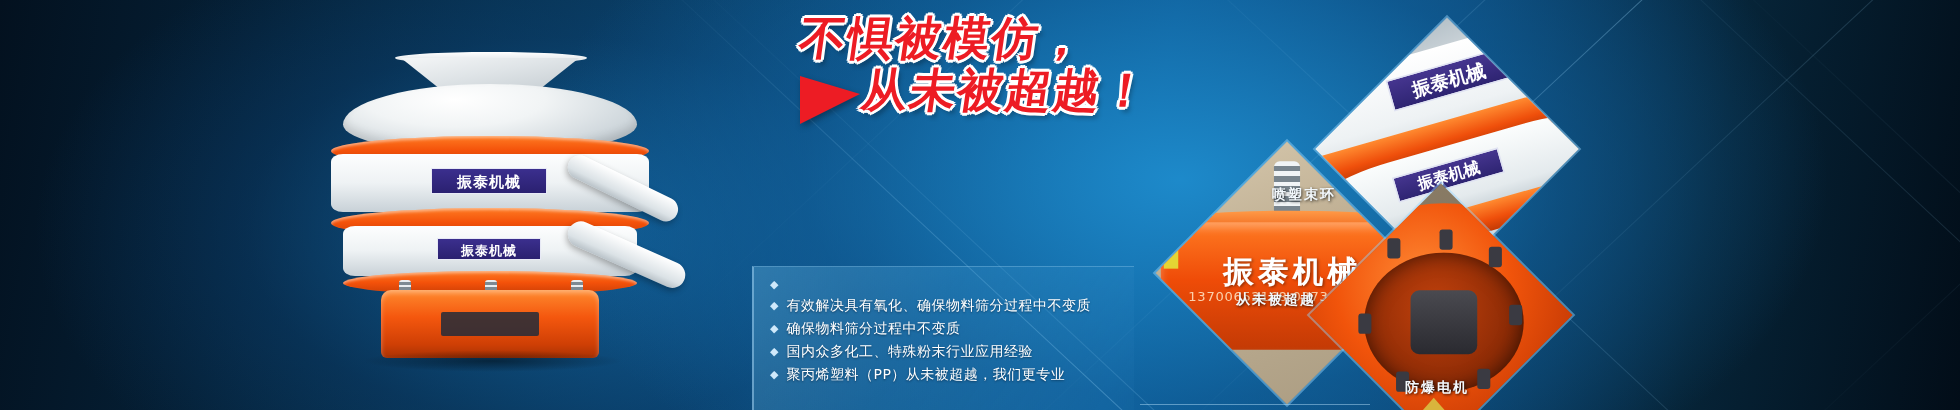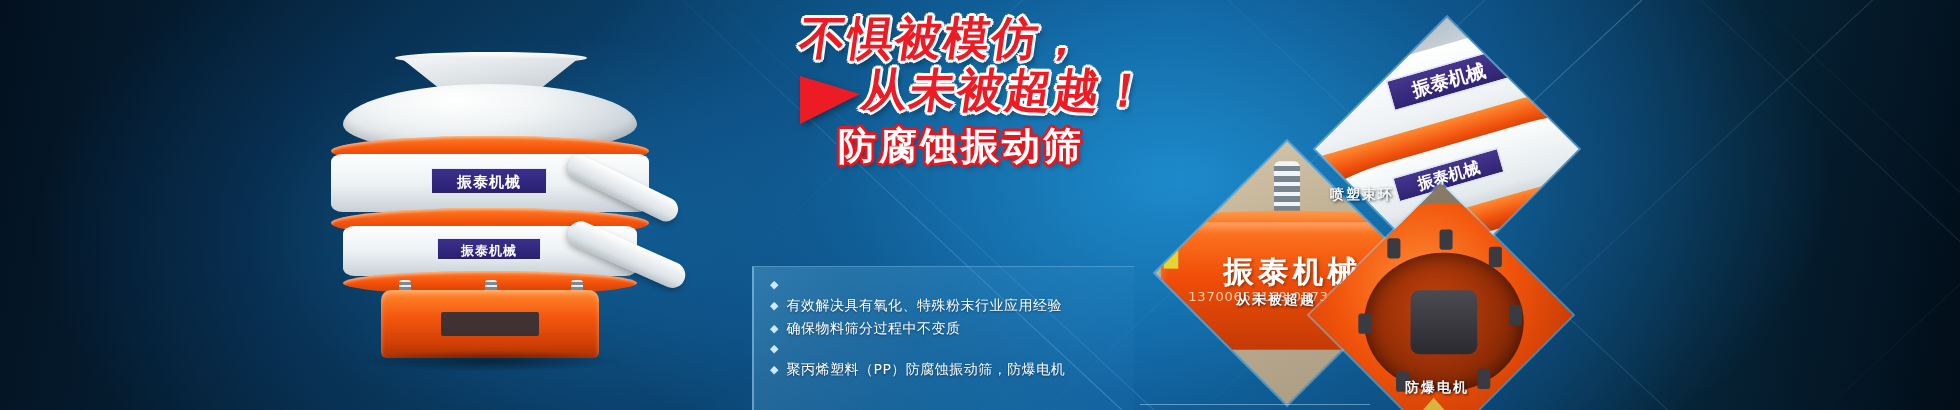--- a/index.html
+++ b/index.html
@@ -202,21 +202,21 @@
   .bo1{left:56px; top:40px;} .bo2{left:92px; top:34px;} .bo3{left:126px; top:46px;}
   .bo4{left:140px; top:86px;} .bo5{left:118px; top:130px;} .bo6{left:62px; top:132px;}
   .bo7{left:36px; top:92px;}
   .t3-tri{ position:absolute; left:74px; top:150px; width:0;height:0;
     border-left:14px solid transparent; border-right:14px solid transparent; border-bottom:16px solid #d9b43c;}
 
   .cap{
     position:absolute; color:#f2f8fc; font-size:14px; font-weight:bold; letter-spacing:2px;
     text-shadow:1px 1px 3px rgba(0,0,0,.75); white-space:nowrap;
   }
-  .cap1{ left:1330px; top:186px; }
+  .cap1{ left:1272px; top:186px; }
   .cap2{ left:1236px; top:291px; }
   .cap3{ left:1394px; top:379px;margin-left:11px; }
 
   .bottom-rule{ position:absolute; left:1140px; top:404px; width:230px; height:1px;
     background:rgba(190,230,255,.45); }
 </style>
 </head>
 <body>
 
 <div class="banner">
@@ -254,41 +254,41 @@
     <div class="m-shadow"></div>
   </div>
 
   <div class="headline">
     <div class="hl-line">不惧被模仿，</div>
     <div class="hl-arrow"></div>
     <div class="hl-line hl-line2">从未被超越！</div>
   </div>
 
   <div class="sub">
-    <div class="sub-line">防腐蚀振动筛</div>
   </div>
 
   <div class="features">
     <div class="feat-row">
       <span class="feat-dot">◆</span>
     </div>
     <div class="feat-row">
       <span class="feat-dot">◆</span>
-      <span class="feat-txt">有效解决具有氧化、特殊粉末行业应用经验</span>
+      <span class="feat-txt">有效解决具有氧化、确保物料筛分过程中不变质</span>
     </div>
     <div class="feat-row">
       <span class="feat-dot">◆</span>
       <span class="feat-txt">确保物料筛分过程中不变质</span>
     </div>
     <div class="feat-row">
       <span class="feat-dot">◆</span>
-    </div>
-    <div class="feat-row">
-      <span class="feat-dot">◆</span>
-      <span class="feat-txt">聚丙烯塑料（PP）防腐蚀振动筛，防爆电机</span>
+      <span class="feat-txt">国内众多化工、特殊粉末行业应用经验</span>
+    </div>
+    <div class="feat-row">
+      <span class="feat-dot">◆</span>
+      <span class="feat-txt">聚丙烯塑料（PP）从未被超越，我们更专业</span>
     </div>
   </div>
 
   <div class="thumbs">
 
     <div class="dia d-top">
       <div class="inner">
         <div class="t1-bg"></div>
         <div class="t1-ground"></div>
         <div class="t1-white"></div>

